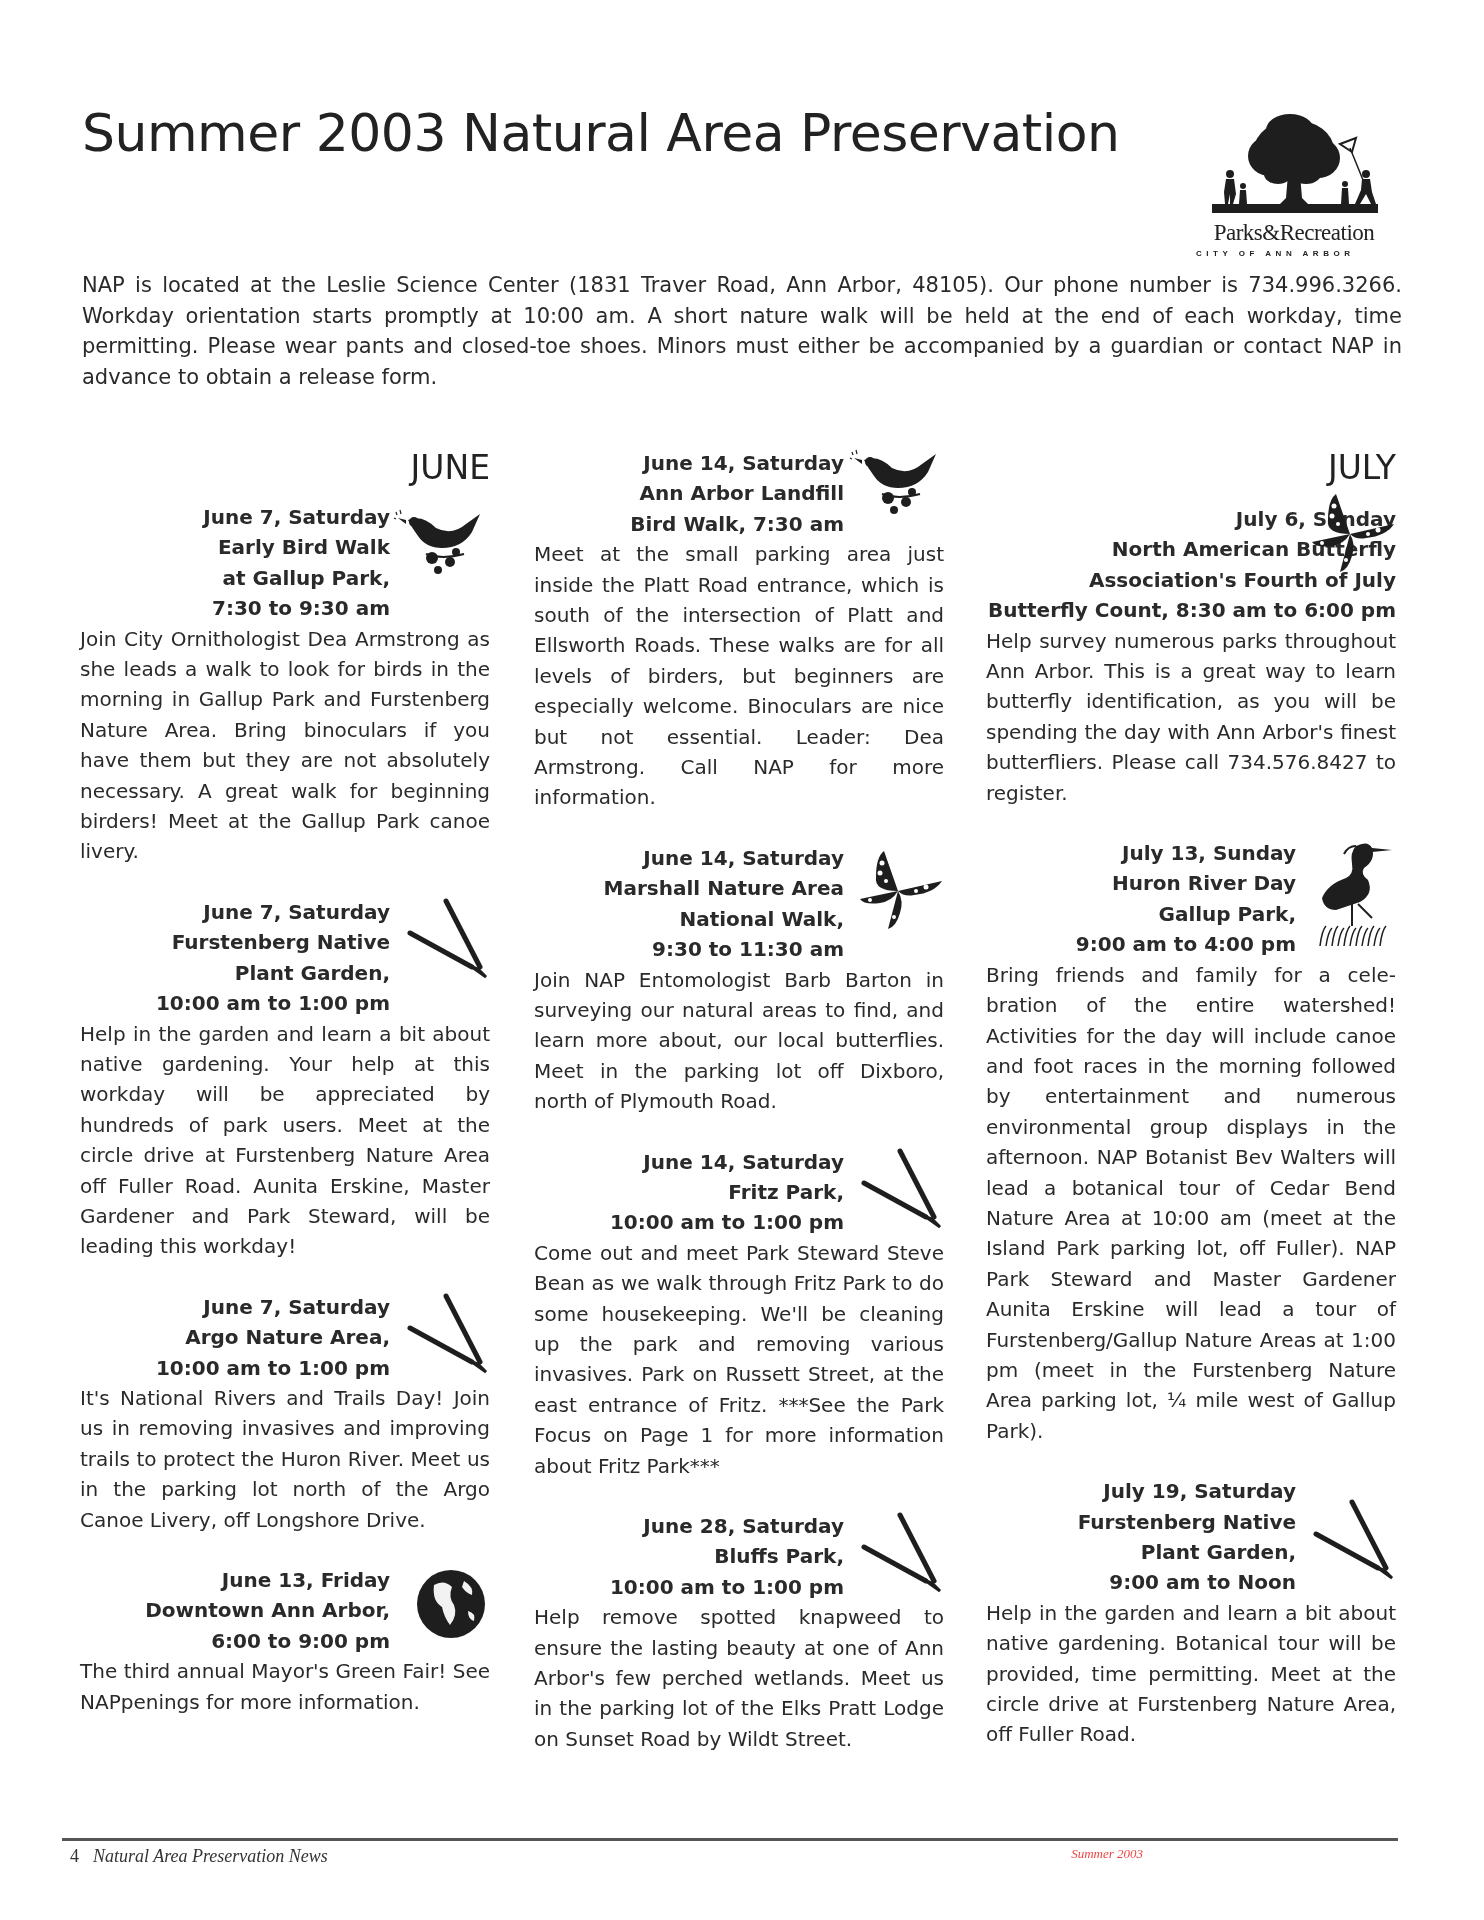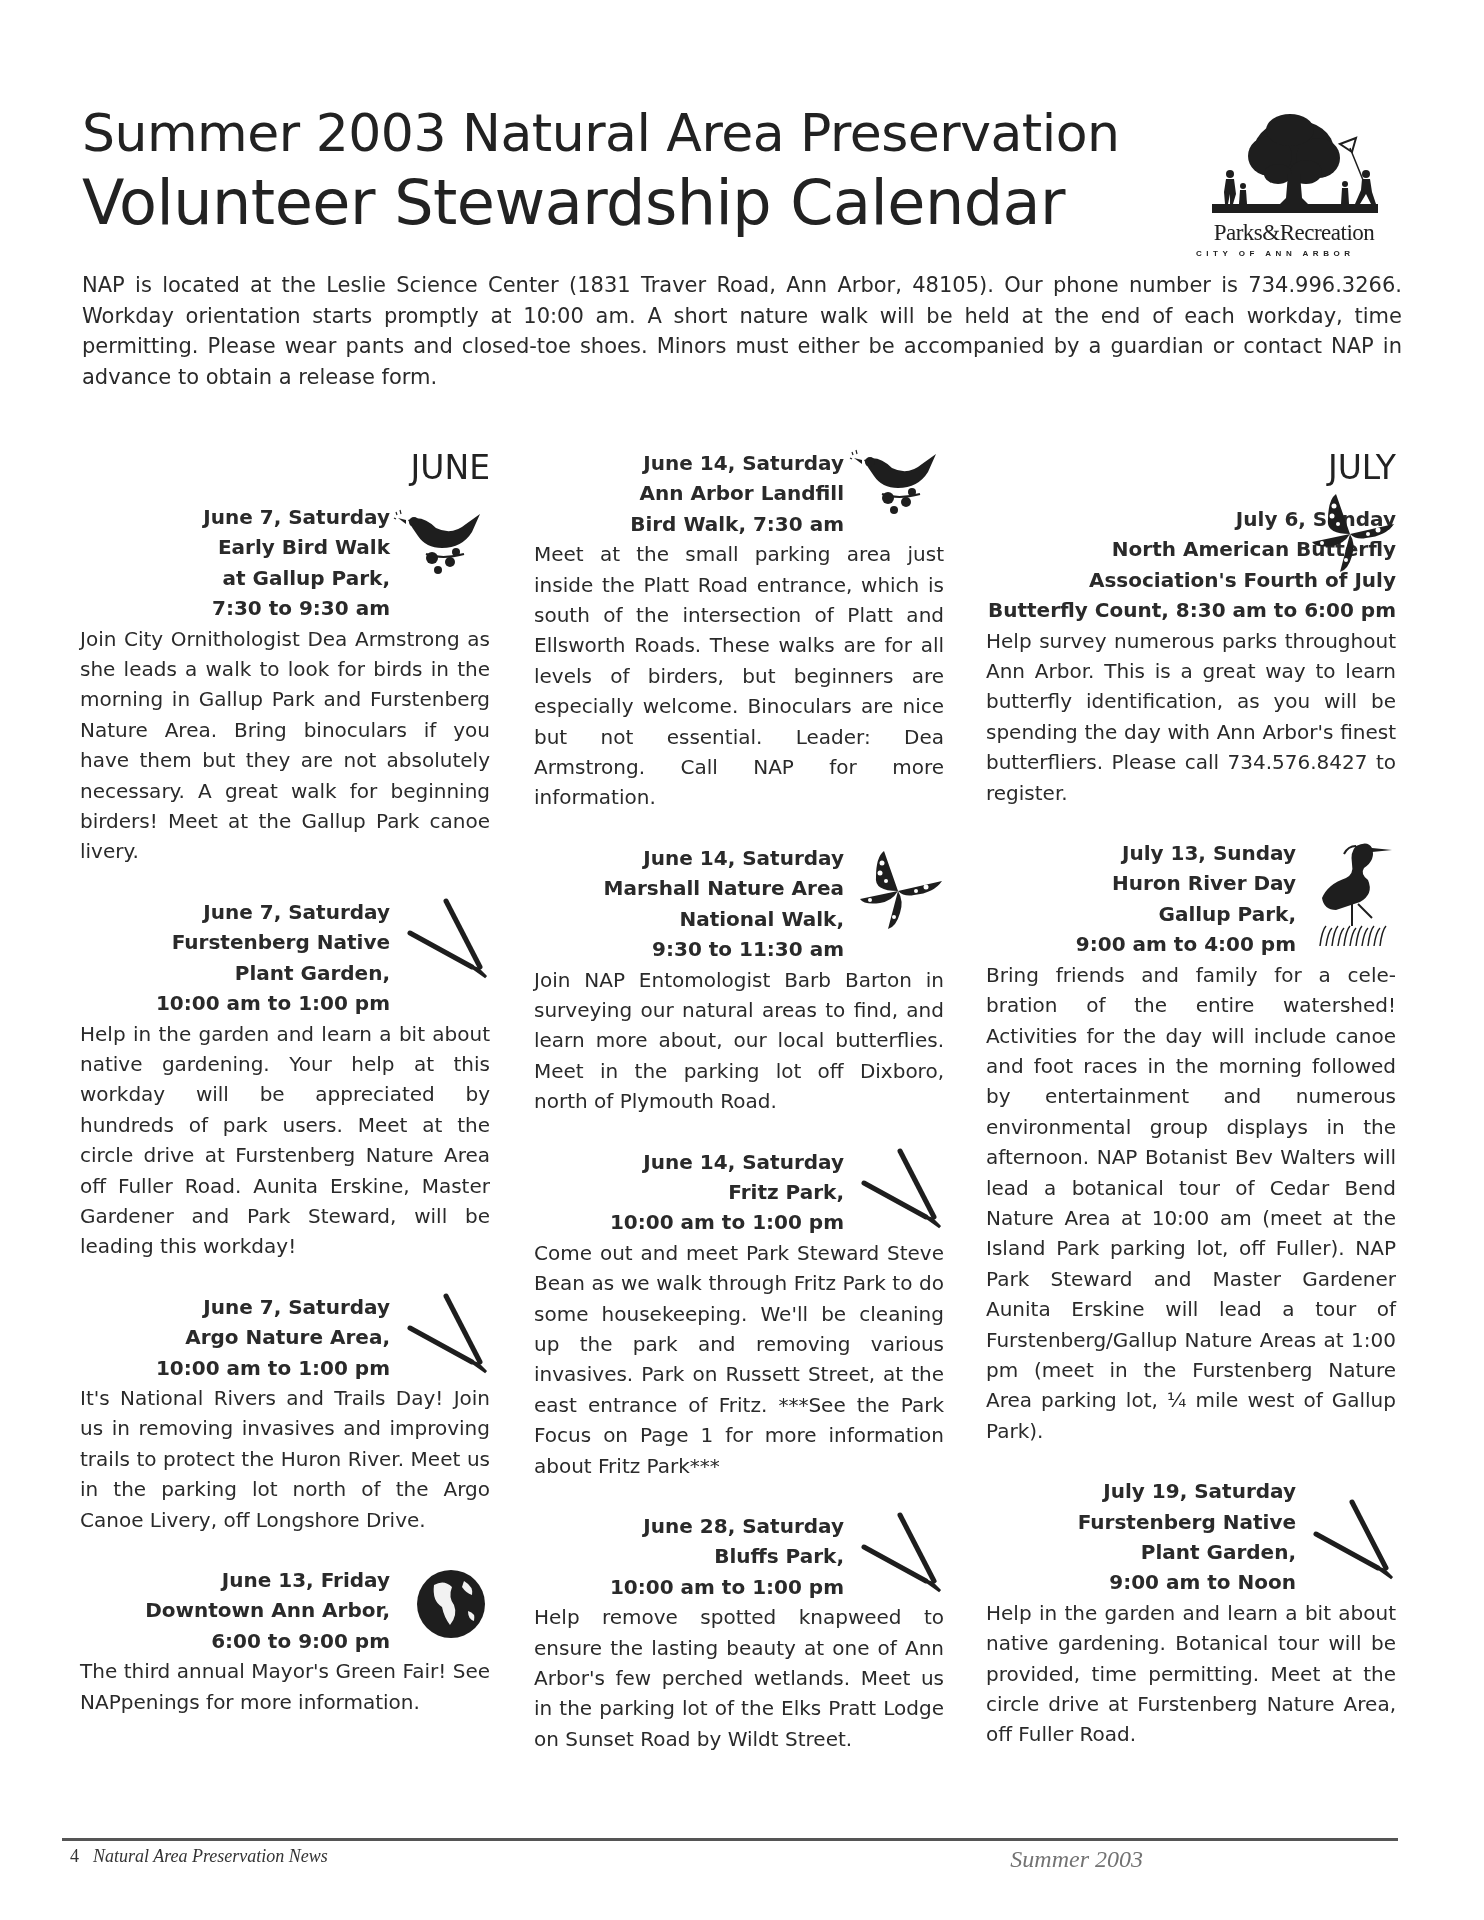--- a/index.html
+++ b/index.html
@@ -28,29 +28,28 @@
     .event-head { font-weight: bold; font-size: 20px; line-height: 30.4px; color: #2a2a2a; padding-right: 100px; }
     .event-head div { white-space: nowrap; text-align: right; }
     .event-body { font-size: 20px; line-height: 30.4px; text-align: justify; color: #2a2a2a; }
     .event-body.hyph { hyphens: manual; }
 
     .icon { position: absolute; right: 0; top: 0; }
 
     .footer-rule { position: absolute; left: 62px; top: 1822px; width: 1336px; height: 3px; background: #555; }
     .footer-left { position: absolute; left: 70px; top: 1830px; font-family: "Liberation Serif", serif; font-style: italic; font-size: 18px; color: #333; }
     .footer-left .num { font-style: normal; margin-right: 14px; }
-    .footer-right { position: absolute; right: 93px; top: 1830px; font-family: "Liberation Serif", serif; font-style: italic; font-size: 24px; color: #737373; }
+    .footer-right { position: absolute; right: 93px; top: 1830px; font-family: "Liberation Serif", serif; font-style: italic; font-size: 13px; color: #ef4444; }
   </style>
 </head>
 <body>
 
 <div class="page">
 
   <div class="title1">Summer 2003 Natural Area Preservation</div>
-  <div class="title2">Volunteer Stewardship Calendar</div>
 
   <div class="logo">
     <svg width="176" height="104" viewBox="0 0 176 104">
 
       <g fill="#1e1e1e">
         <ellipse cx="88" cy="38" rx="40" ry="30"></ellipse>
         <ellipse cx="64" cy="44" rx="22" ry="20"></ellipse>
         <ellipse cx="112" cy="46" rx="22" ry="20"></ellipse>
         <ellipse cx="84" cy="18" rx="24" ry="16"></ellipse>
         <ellipse cx="100" cy="60" rx="16" ry="12"></ellipse>

